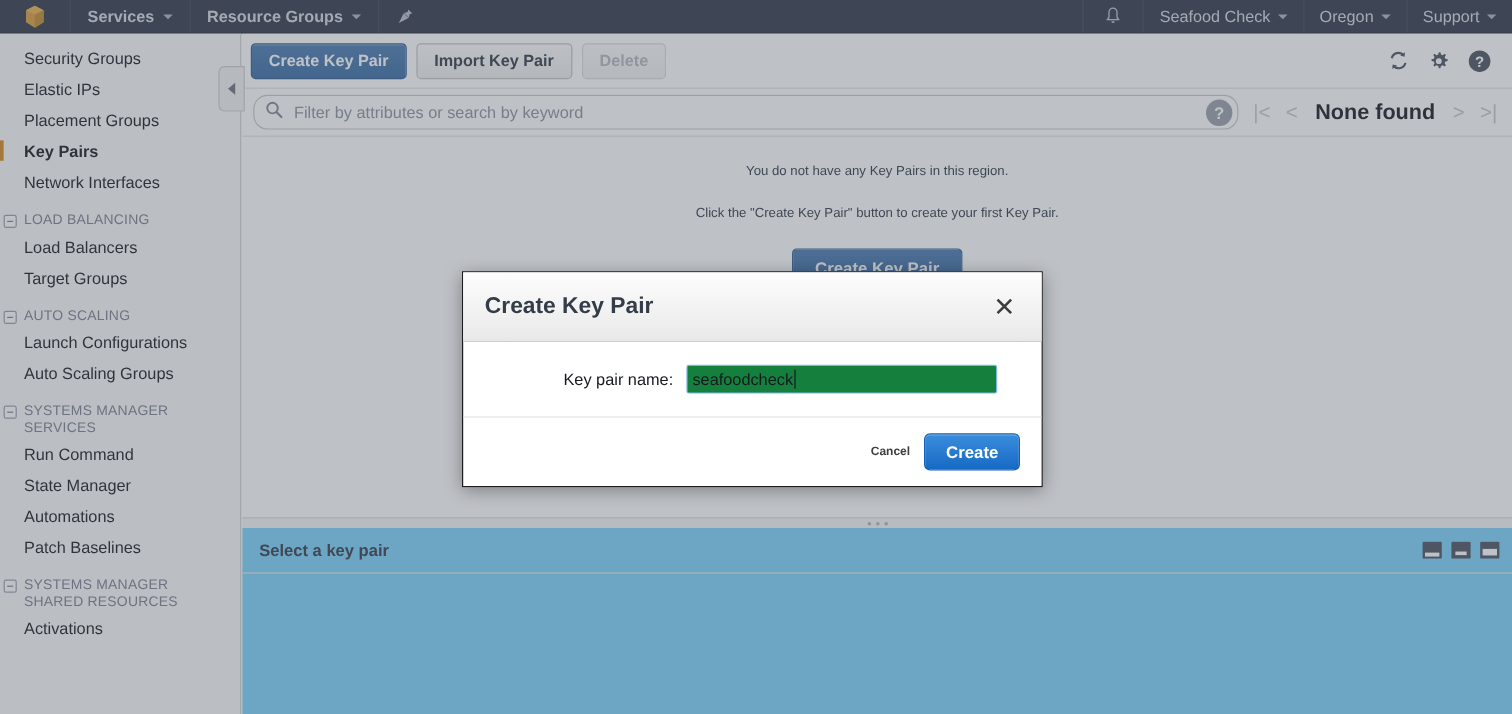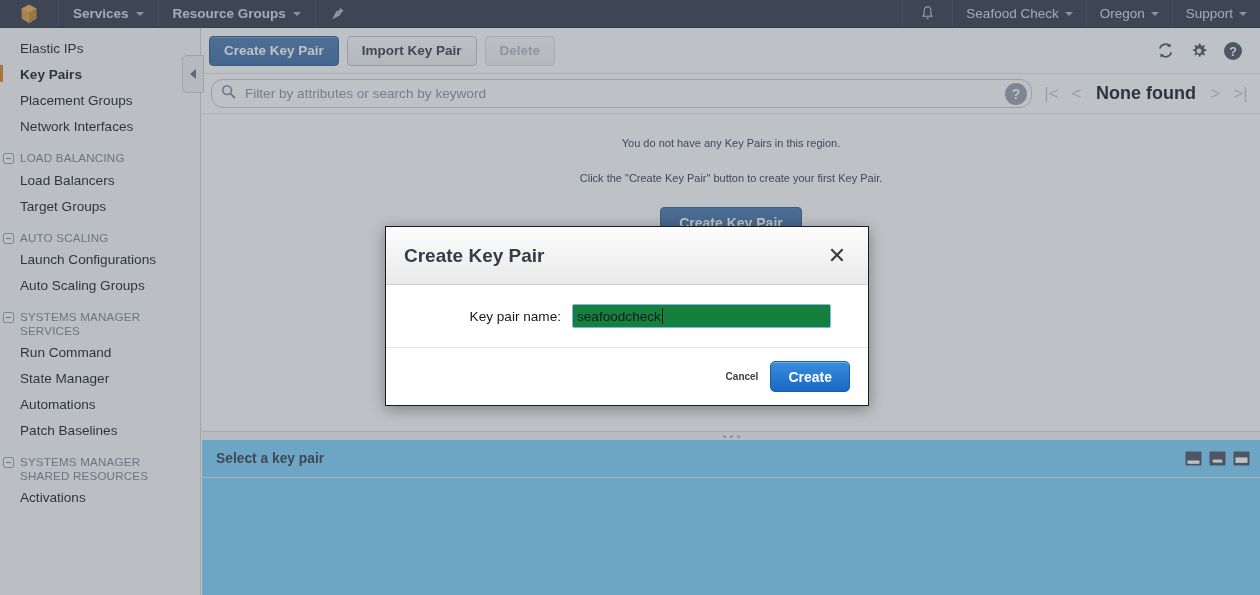--- a/index.html
+++ b/index.html
@@ -357,23 +357,24 @@
       <span>Oregon</span>
       <span class="nav-caret"></span>
     </div>
     <div class="nav-right">
       <span>Support</span>
       <span class="nav-caret"></span>
     </div>
   </div>
 
   <div class="sidebar" id="sidebar">
+      <div class="side-link"><span>Security Groups</span></div>
       <div class="side-link"><span>Elastic IPs</span></div>
+      <div class="side-link"><span>Placement Groups</span></div>
       <div class="side-link active"><span>Key Pairs</span></div>
-      <div class="side-link"><span>Placement Groups</span></div>
       <div class="side-link"><span>Network Interfaces</span></div>
       <div class="side-group"><span class="group-toggle"></span><span>LOAD BALANCING</span></div>
       <div class="side-link"><span>Load Balancers</span></div>
       <div class="side-link"><span>Target Groups</span></div>
       <div class="side-group"><span class="group-toggle"></span><span>AUTO SCALING</span></div>
       <div class="side-link"><span>Launch Configurations</span></div>
       <div class="side-link"><span>Auto Scaling Groups</span></div>
       <div class="side-group"><span class="group-toggle"></span><span>SYSTEMS MANAGER SERVICES</span></div>
       <div class="side-link"><span>Run Command</span></div>
       <div class="side-link"><span>State Manager</span></div>

